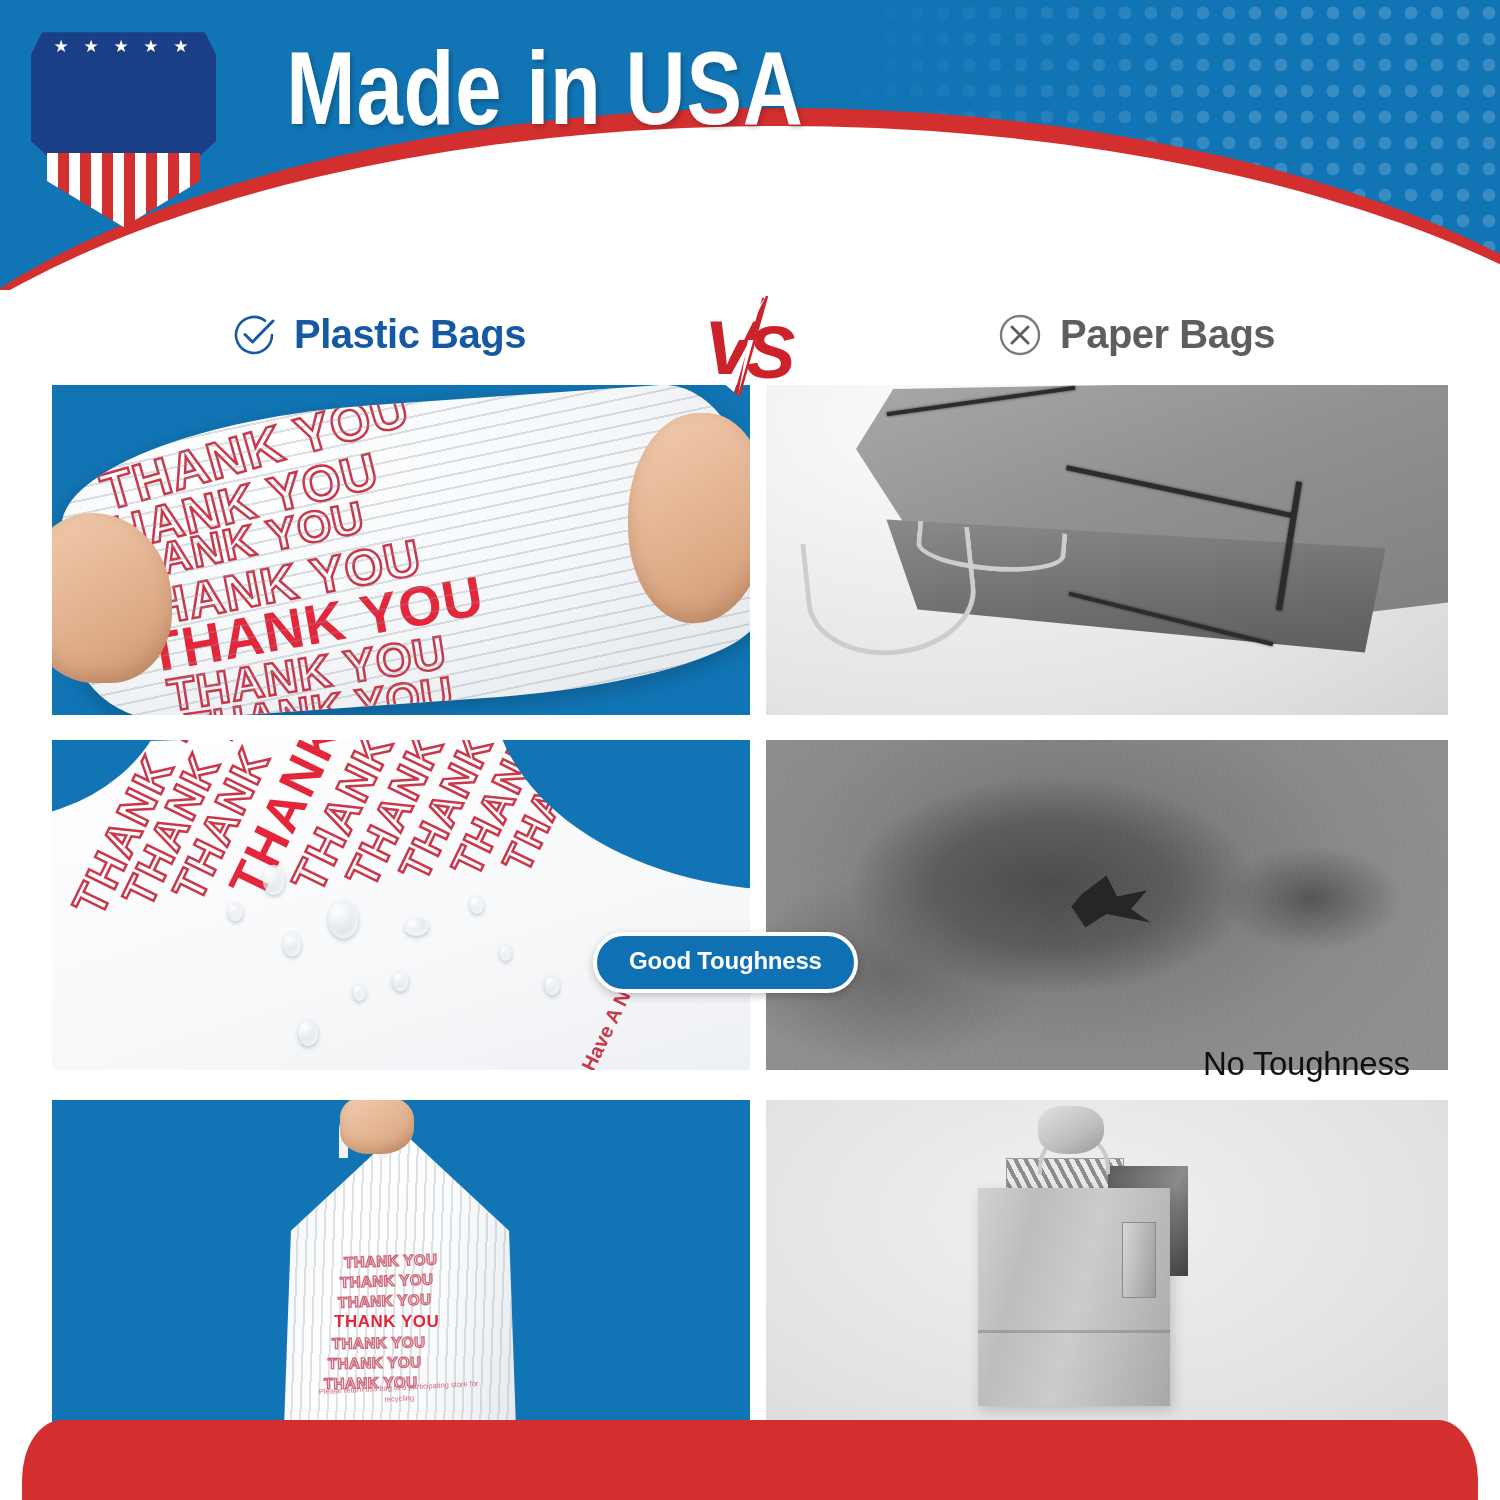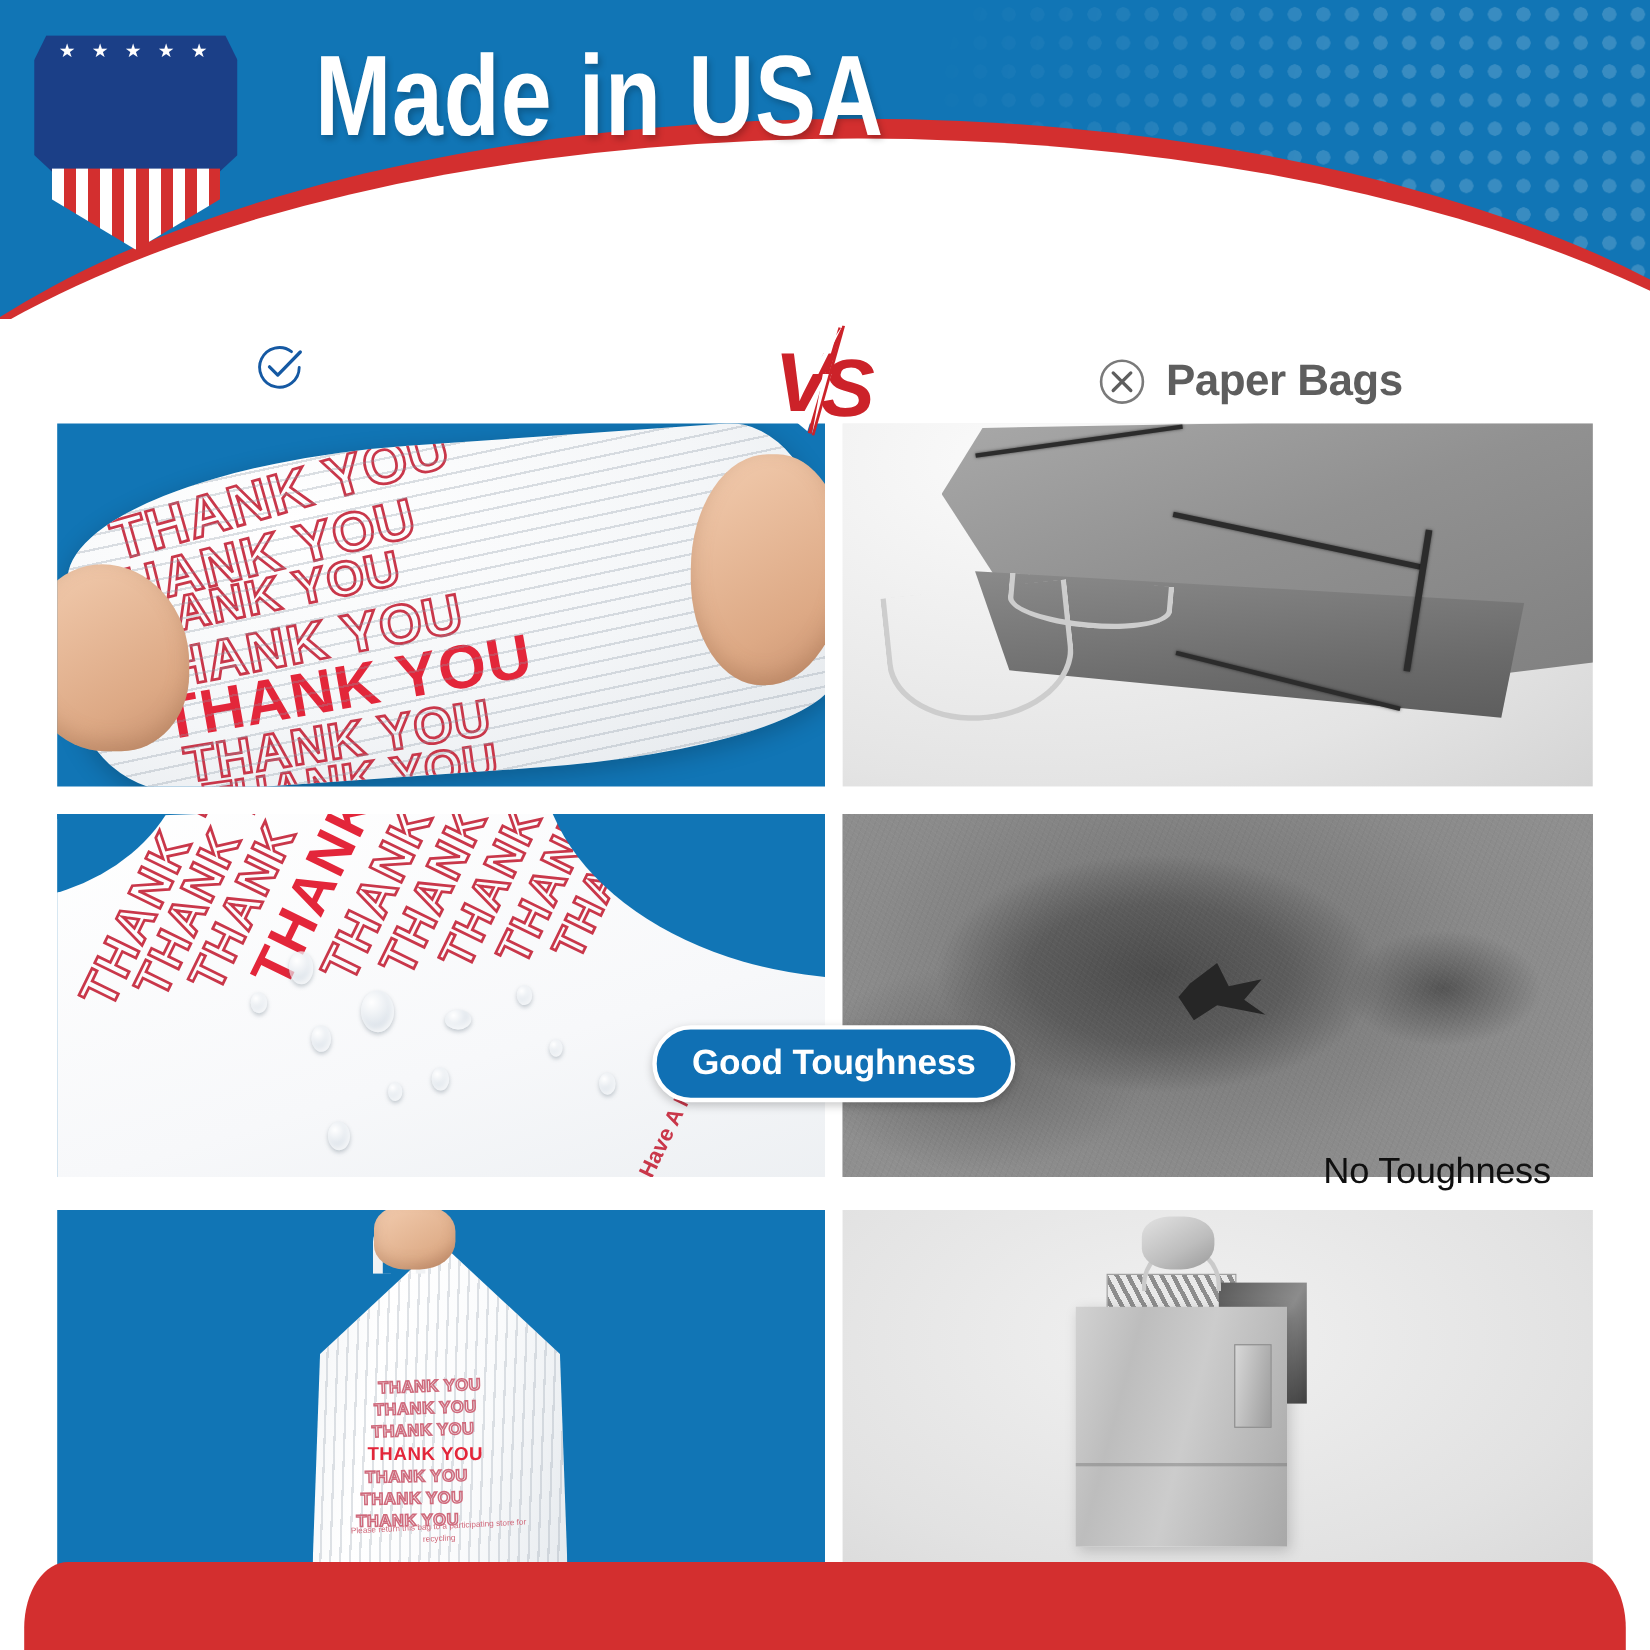--- a/index.html
+++ b/index.html
@@ -87,21 +87,21 @@
     letter-spacing:1px;
     transform:scaleX(0.80);
     transform-origin:center top;
     text-shadow:3px 3px 6px rgba(0,0,0,0.22);
   }
 
   
   #cmp-head { position:absolute; left:0; top:300px; width:1500px; height:80px; z-index:4; }
   .cmp-side { position:absolute; display:flex; align-items:center; gap:18px; }
   #cmp-left  { left:232px; top:12px; }
-  #cmp-right { left:998px; top:24px;text-align:right; }
+  #cmp-right { left:998px; top:12px;text-align:right; }
   .cmp-icon { width:44px; height:44px; flex:0 0 44px; }
   .cmp-label { font-size:40px; font-weight:bold; letter-spacing:-0.5px;
                font-family:"Liberation Sans Narrow","Liberation Sans",sans-serif; }
   #cmp-left .cmp-label  { color:#1559a3; }
   #cmp-right .cmp-label { color:#5e5e5e; }
 
   #vs-badge {
     position:absolute; left:700px; top:-4px; width:110px; height:100px;
   }
 
@@ -310,21 +310,21 @@
     border-radius:38% 42% 46% 40%;
   }
 
   
   .pill {
     position:absolute; z-index:8;
     background:#1070b4;
     border:4px solid #ffffff;
     border-radius:40px;
     color:#ffffff;
-    font-size:32px; font-weight:bold;
+    font-size:24px; font-weight:bold;
     padding:11px 32px 14px;
     white-space:nowrap;
     box-shadow:0 3px 9px rgba(0,0,0,0.22);
     letter-spacing:-0.2px;
   }
   #pill1 { left:593px; top:547px; }
 
   .gcap {
     position:absolute; z-index:8;
     color:#0f0f0f; font-size:33px; font-weight:normal;
@@ -359,20 +359,21 @@
 
 <div id="cmp-head">
 
   <div class="cmp-side" id="cmp-left">
     <span class="cmp-icon">
       <svg viewBox="0 0 44 44" width="44" height="44">
         <path d="M40 22a18 18 0 1 1-7-14.3" fill="none" stroke="#1559a3" stroke-width="2.6" stroke-linecap="round"></path>
         <path d="M13 21.5 L20.5 29 L41 8" fill="none" stroke="#1559a3" stroke-width="3" stroke-linecap="round" stroke-linejoin="round"></path>
       </svg>
     </span>
+    <span class="cmp-label">Plastic Bags</span>
   </div>
 
   <div id="vs-badge">
     <svg viewBox="0 0 110 100" width="110" height="100">
       <g>
         <path d="M62 6 L34 96 L22 86 L48 4 Z" fill="#ffffff"></path>
         <path d="M64 2 L36 98" stroke="#cc2229" stroke-width="3.5" fill="none"></path>
         <path d="M84 6 L104 1 L74 99 L58 92 Z" fill="#ffffff" opacity="0"></path>
       </g>
       <text x="4" y="78" font-family="Liberation Sans, sans-serif" font-size="76" font-weight="bold" font-style="italic" fill="#cc2229">V</text>

